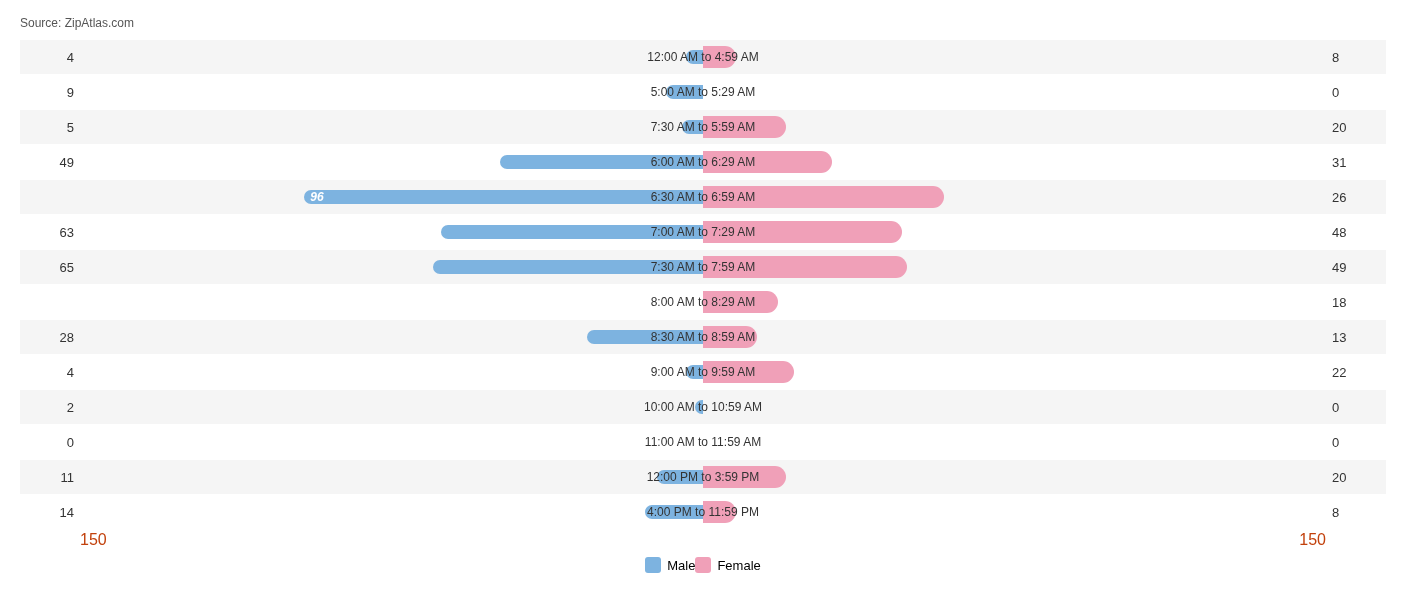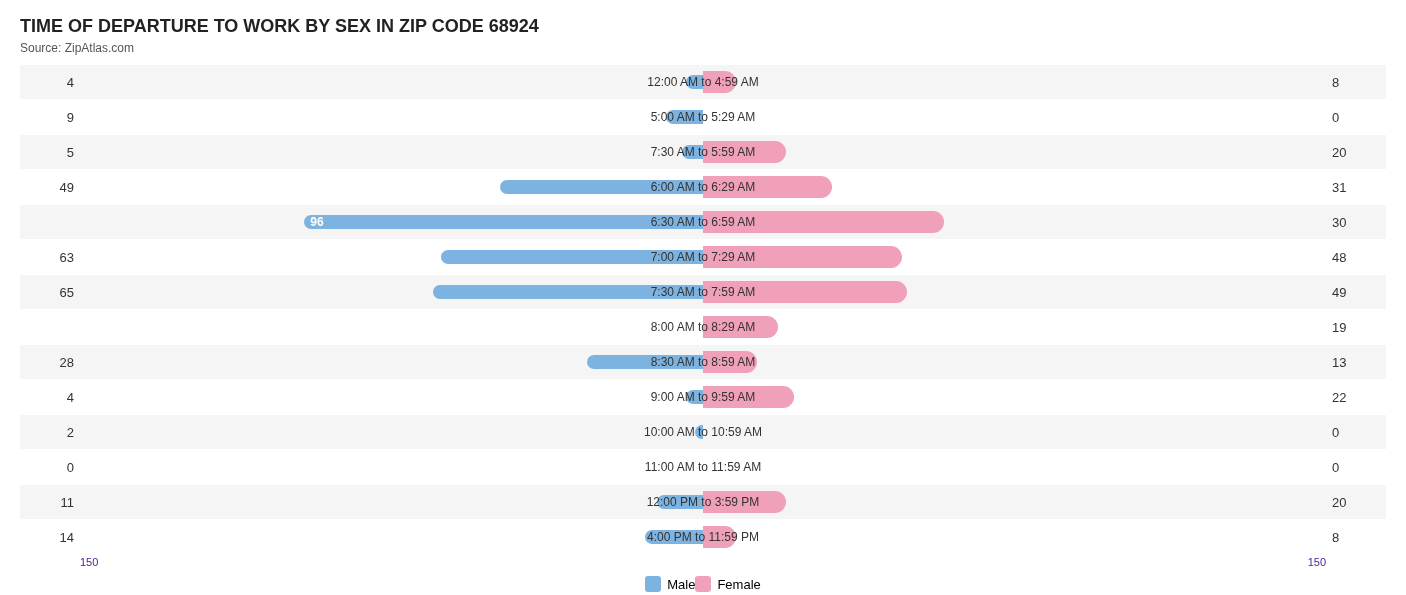--- a/index.html
+++ b/index.html
@@ -64,20 +64,21 @@
       background: transparent;
       text-align: left;
     }
     
     .male-bar {
       position: absolute;
       right: 50%;
       height: 14px;
       background: #7db3e0;
       border-radius: 11px 0 0 11px;
+      font-style: italic;
     }
     
     .female-bar {
       position: absolute;
       left: 50%;
       height: 22px;
       background: #f0a0b8;
       border-radius: 0 11px 11px 0;
     }
     
@@ -111,31 +112,30 @@
       gap: 6px;
     }
     .legend-box {
       width: 16px;
       height: 16px;
       border-radius: 3px;
     }
     .axis-labels {
       display: flex;
       justify-content: space-between;
-      font-size: 11px;
-      color: #4c1d95;
+      font-size: 16px;
+      color: #c2410c;
       padding: 0 60px;
       margin-top: 2px;
     }
   </style>
 </head>
 <body>
 
 <div>
-  <div class="chart-title">TIME OF DEPARTURE TO WORK BY SEX IN ZIP CODE 68924</div>
   <div class="source">Source: ZipAtlas.com</div>
 
   <div class="chart-area" id="chart-area">
 
   <div class="row">
         <div class="left-val">4</div>
         <div class="bar-section">
           <div class="male-bar" style="width: 1.33333%; margin-right: 0px;"></div>
           <div class="center-label">12:00 AM to 4:59 AM</div>
           <div class="female-bar" style="width: 2.66667%;"></div>
@@ -171,21 +171,21 @@
       </div>
       <div class="row">
         <div class="left-val"></div>
         <div class="bar-section">
           <div class="male-bar" style="width: 32%; margin-right: 0px; border-radius: 11px 0px 0px 11px;">
             <span class="male-bar-inner-label">96</span>
           </div>
           <div class="center-label">6:30 AM to 6:59 AM</div>
           <div class="female-bar" style="width: 19.3333%;"></div>
         </div>
-        <div class="right-val">30</div>
+        <div class="right-val">26</div>
       </div>
       <div class="row">
         <div class="left-val">63</div>
         <div class="bar-section">
           <div class="male-bar" style="width: 21%; margin-right: 0px;"></div>
           <div class="center-label">7:00 AM to 7:29 AM</div>
           <div class="female-bar" style="width: 16%;"></div>
         </div>
         <div class="right-val">48</div>
       </div>
@@ -197,21 +197,21 @@
           <div class="female-bar" style="width: 16.3333%;"></div>
         </div>
         <div class="right-val">49</div>
       </div>
       <div class="row">
         <div class="left-val"></div>
         <div class="bar-section">
           <div class="center-label">8:00 AM to 8:29 AM</div>
           <div class="female-bar" style="width: 6%;"></div>
         </div>
-        <div class="right-val">19</div>
+        <div class="right-val">18</div>
       </div>
       <div class="row">
         <div class="left-val">28</div>
         <div class="bar-section">
           <div class="male-bar" style="width: 9.33333%; margin-right: 0px;"></div>
           <div class="center-label">8:30 AM to 8:59 AM</div>
           <div class="female-bar" style="width: 4.33333%;"></div>
         </div>
         <div class="right-val">13</div>
       </div>

